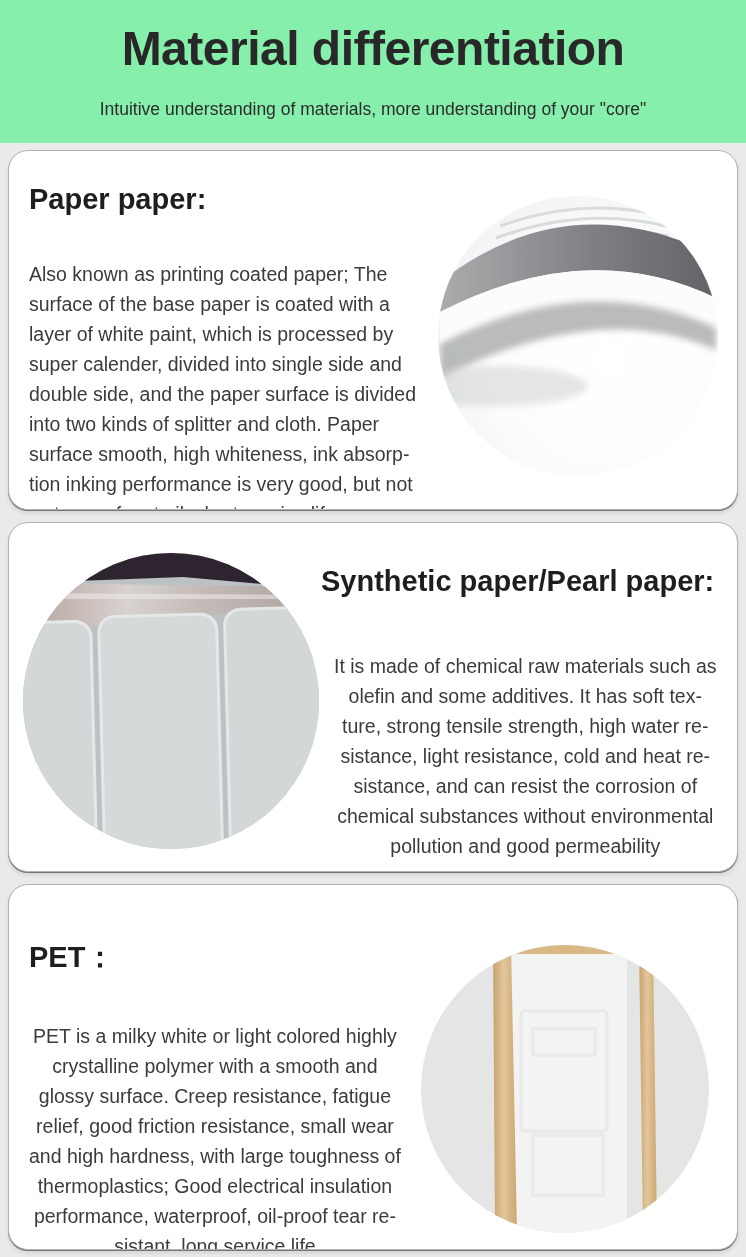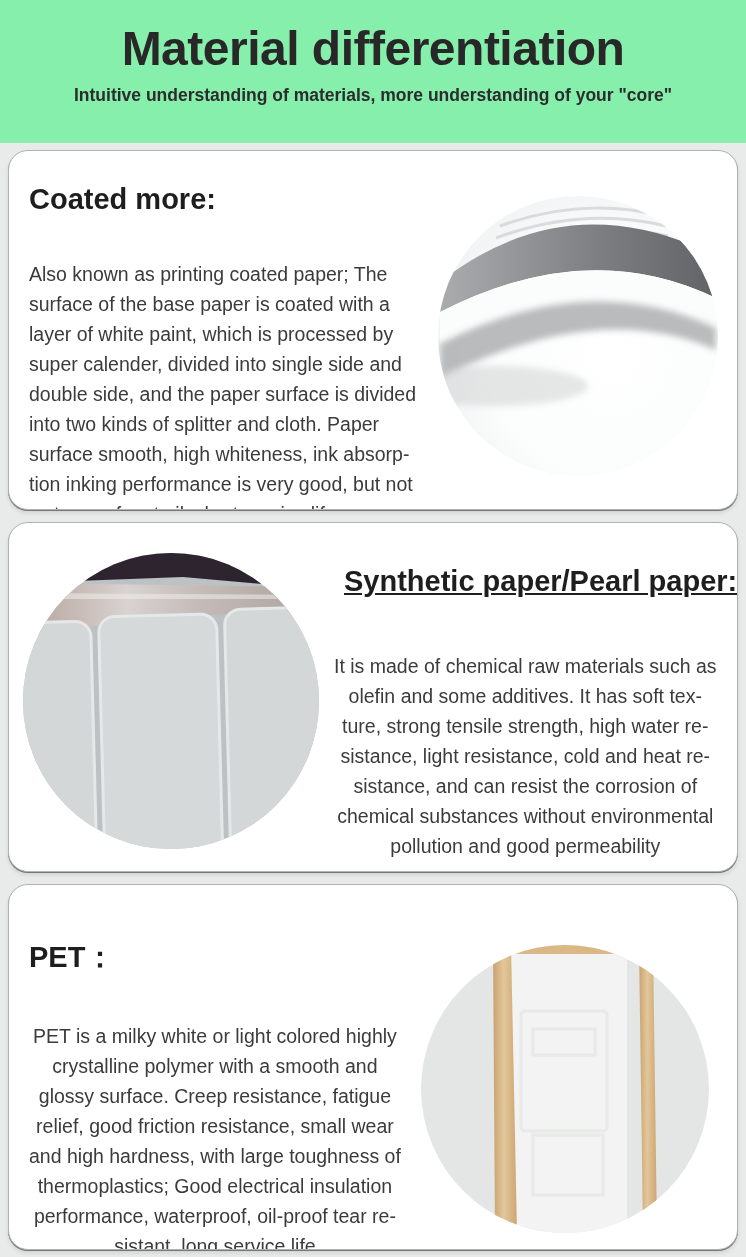--- a/index.html
+++ b/index.html
@@ -14,23 +14,23 @@
   .header{height:143px;text-align:center;}
   .main-title{
     padding-top:20px;
     font-size:48px;
     font-weight:bold;
     letter-spacing:-0.5px;
     color:#282828;
     line-height:58px;
   }
   .subtitle{
-    margin-top:6px;
+    margin-top:20px;
     font-size:17.5px;
-    font-weight:700;
+    font-weight:400;
     color:#2c2c2c;
     line-height:22px;
   }
   
   .cards-section{
     background:#e9eaea;
     padding:7px 8px;
     display:flex;
     flex-direction:column;
     gap:12px;
@@ -61,41 +61,41 @@
     color:#3b3b3b;
     line-height:30px;
     white-space:pre;
     margin-top:44px;
   }
   .photo{position:absolute;}
   .photo svg{display:block;}
   .c1-heading{left:20px;top:28px;}
   .c1-body{left:20px;top:64px;}
   .c1-photo{left:429px;top:45px;}
-  .c2-heading{left:335px;top:38px;text-decoration:underline;}
+  .c2-heading{left:312px;top:38px;}
   .c2-body{left:325px;top:84px;text-align:center;}
   .c2-photo{left:14px;top:30px;}
   .c3-heading{left:20px;top:52px;}
   .c3-body{left:20px;top:92px;text-align:center;}
   .c3-photo{left:412px;top:60px;}
 </style>
 </head>
 <body>
 
 <div class="page">
 
   <div class="header">
     <div class="main-title">Material differentiation</div>
     <div class="subtitle">Intuitive understanding of materials, more understanding of your "core"</div>
   </div>
 
   <div class="cards-section">
 
     <div class="card card-1">
-      <div class="card-heading c1-heading">Coated more:</div>
+      <div class="card-heading c1-heading">Paper paper:</div>
       <div class="card-body c1-body">Also known as printing coated paper; The
 surface of the base paper is coated with a
 layer of white paint, which is processed by
 super calender, divided into single side and
 double side, and the paper surface is divided
 into two kinds of splitter and cloth. Paper
 surface smooth, high whiteness, ink absorp-
 tion inking performance is very good, but not
 waterproof, not oil, short service life</div>
       <div class="photo c1-photo">

